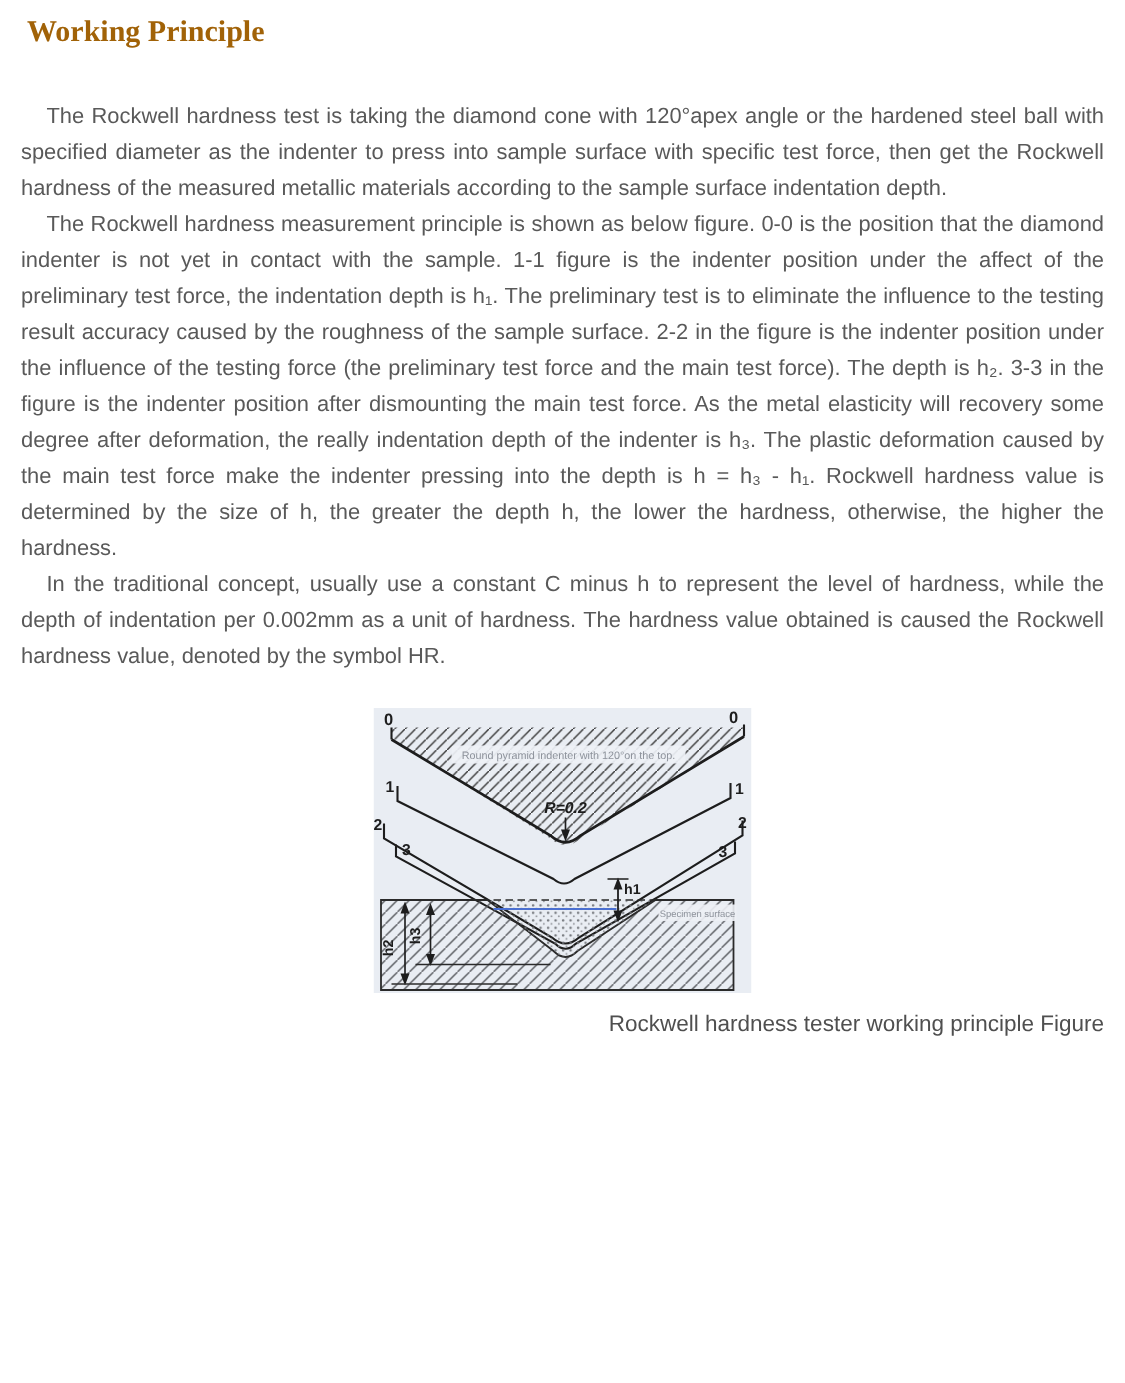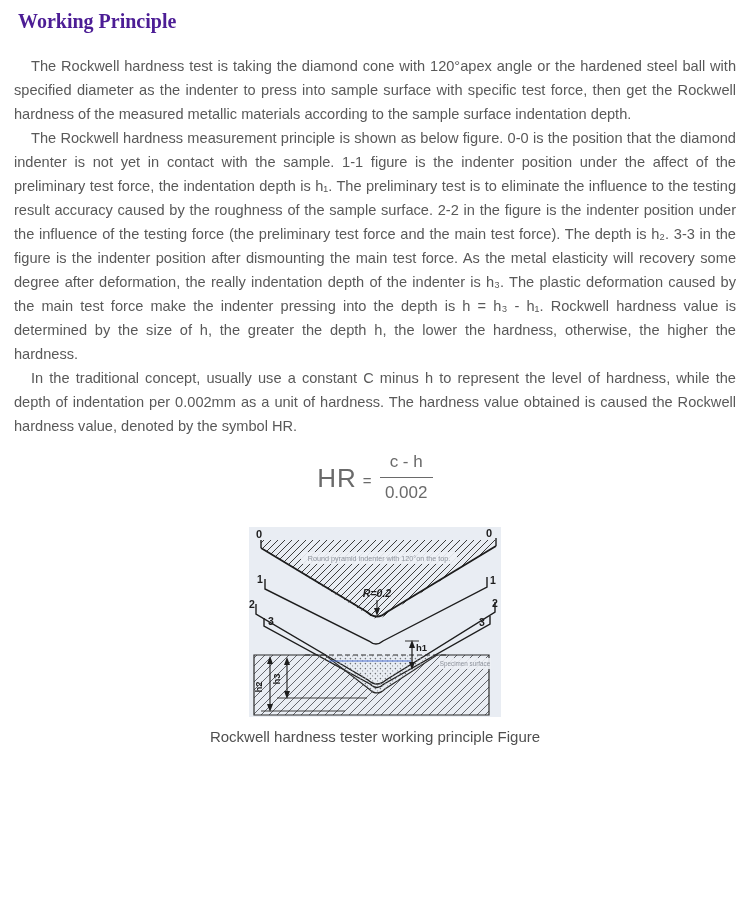--- a/index.html
+++ b/index.html
@@ -7,30 +7,30 @@
     width: 750px; height: 922px; overflow: hidden;
     font-family: "Liberation Sans", "DejaVu Sans", sans-serif;
   }
   .page { padding: 8px 14px 0 14px; }
 
   .doc-title {
     font-family: "Liberation Serif", "DejaVu Serif", serif;
     font-weight: bold;
     font-size: 20px;
     line-height: 26px;
-    color: #4c1d95;
+    color: #a16207;
     margin: 0 0 0 4px;
   }
 
   .body-text {
     font-size: 14.6px;
     line-height: 24px;
     color: #595959;
     text-align: justify;
-    margin-top: 20px;
+    margin-top: 32px;
   }
   .body-text p { margin: 0; text-indent: 17px; }
 
   .formula {
     display: flex;
     justify-content: center;
     align-items: center;
     margin: 12px 0 14px 0;
     color: #6a6a6a;
   }
@@ -39,43 +39,35 @@
   .frac { display: inline-block; text-align: center; font-size: 17px; }
   .frac .num { display: block; padding: 0 10px 3px 10px; border-bottom: 1.5px solid #6a6a6a; }
   .frac .den { display: block; padding-top: 3px; }
 
   .figure-wrap { margin-top: 22px; text-align: center; }
   .figure-wrap svg { display: inline-block; font-family: "Liberation Sans", "DejaVu Sans", sans-serif; }
   .figure-caption {
     margin-top: 7px;
     font-size: 15px;
     color: #4f4f4f;
-    text-align: center;
+    text-align: right;
   }
 </style>
 </head>
 <body>
 
 <div class="page">
 
   <h1 class="doc-title">Working Principle</h1>
 
   <div class="body-text">
     <p>The Rockwell hardness test is taking the diamond cone with 120°apex angle or the hardened steel ball with specified diameter as the indenter to press into sample surface with specific test force, then get the Rockwell hardness of the measured metallic materials according to the sample surface indentation depth.</p>
     <p>The Rockwell hardness measurement principle is shown as below figure. 0-0 is the position that the diamond indenter is not yet in contact with the sample. 1-1 figure is the indenter position under the affect of the preliminary test force, the indentation depth is h₁. The preliminary test is to eliminate the influence to the testing result accuracy caused by the roughness of the sample surface. 2-2 in the figure is the indenter position under the influence of the testing force (the preliminary test force and the main test force). The depth is h₂. 3-3 in the figure is the indenter position after dismounting the main test force. As the metal elasticity will recovery some degree after deformation, the really indentation depth of the indenter is h₃. The plastic deformation caused by the main test force make the indenter pressing into the depth is h = h₃ - h₁. Rockwell hardness value is determined by the size of h, the greater the depth h, the lower the hardness, otherwise, the higher the hardness.</p>
     <p>In the traditional concept, usually use a constant C minus h to represent the level of hardness, while the depth of indentation per 0.002mm as a unit of hardness. The hardness value obtained is caused the Rockwell hardness value, denoted by the symbol HR.</p>
 
-    <div class="formula">
-      <span class="lhs">HR</span>
-      <span class="eq">=</span>
-      <span class="frac">
-        <span class="num">c - h</span>
-        <span class="den">0.002</span>
-      </span>
-    </div>
 
   </div>
 
   <div class="figure-wrap">
     <svg width="252" height="190" viewBox="0 0 252 190" xmlns="http://www.w3.org/2000/svg">
       <defs>
         <pattern id="hatchDense" width="7" height="7" patternUnits="userSpaceOnUse">
           <path d="M-1,8 L8,-1" stroke="#3c3c3c" stroke-width="1"></path>
         </pattern>
         <pattern id="hatchLight" width="8" height="8" patternUnits="userSpaceOnUse">

